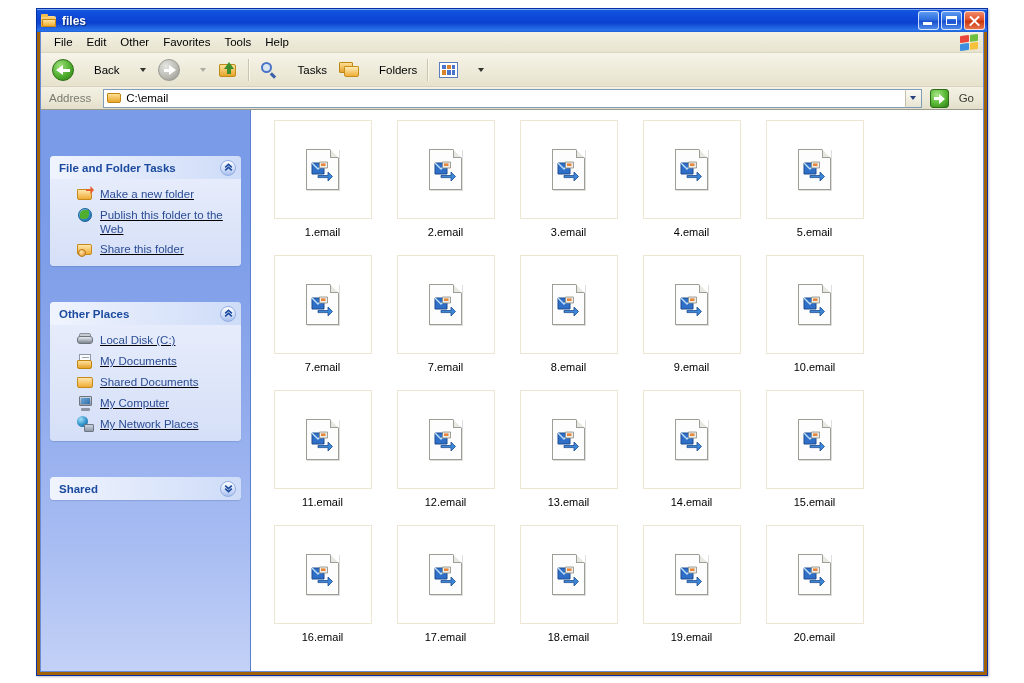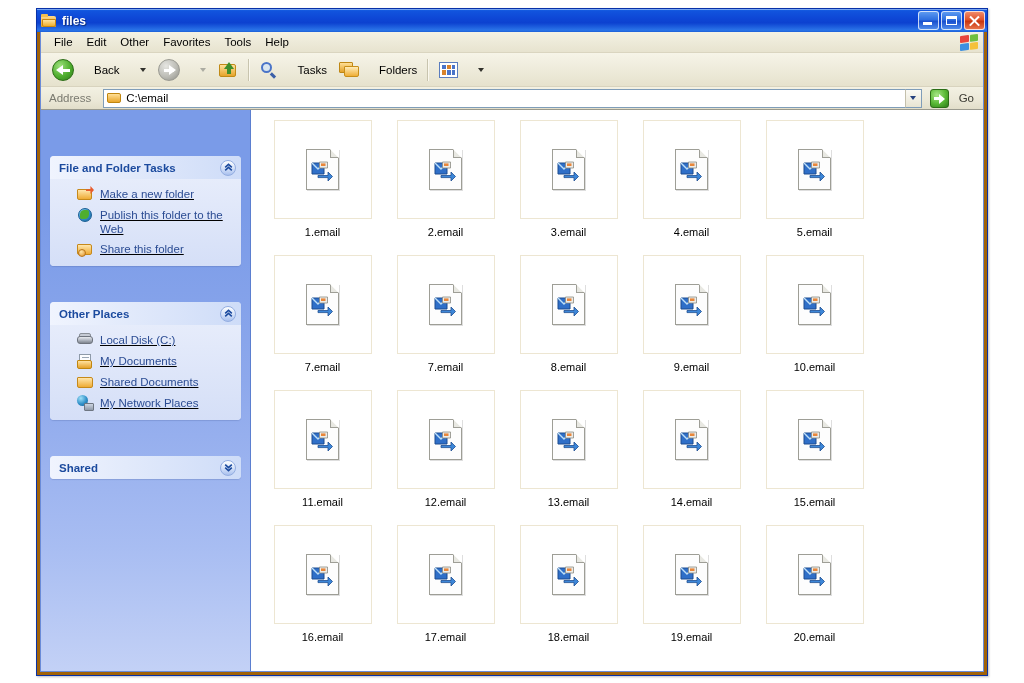--- a/index.html
+++ b/index.html
@@ -884,20 +884,27 @@
                   </span>
                 <span class="ptxt">My Documents</span>
               </div>
               <div class="plink">
                 <span class="pico ico-folder">
                     <span class="b"></span>
                   </span>
                 <span class="ptxt">Shared Documents</span>
               </div>
               <div class="plink">
+                <span class="pico ico-mycomputer">
+                    <span class="m"></span>
+                    <span class="base"></span>
+                  </span>
+                <span class="ptxt">My Computer</span>
+              </div>
+              <div class="plink">
                 <span class="pico ico-network">
                     <span class="g"></span>
                     <span class="m"></span>
                   </span>
                 <span class="ptxt">My Network Places</span>
               </div>
             </div>
           </div>
 
           <div class="panel">

